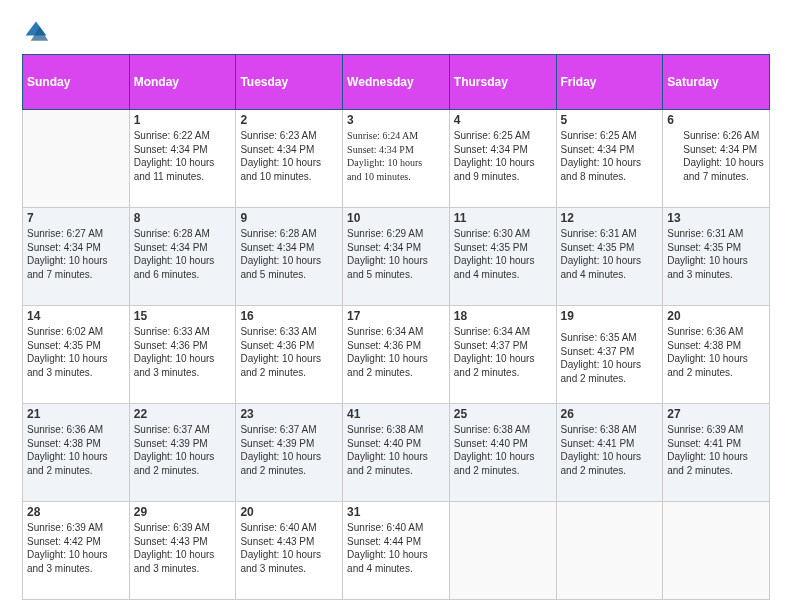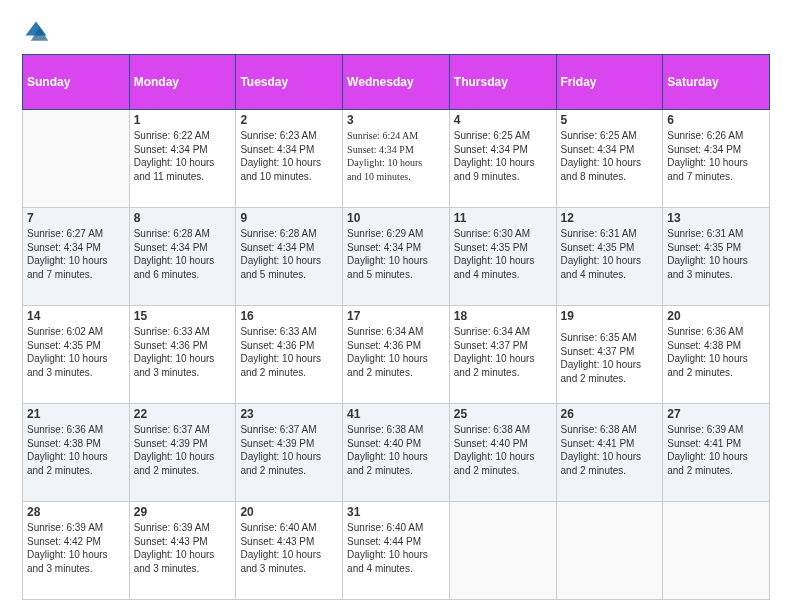--- a/index.html
+++ b/index.html
@@ -174,21 +174,21 @@
           </td>
           <td>
             <span class="day-num">5</span>
             <div class="day-info" style="white-space: pre-line;">Sunrise: 6:25 AM
 Sunset: 4:34 PM
 Daylight: 10 hours
 and 8 minutes.</div>
           </td>
           <td>
             <span class="day-num">6</span>
-            <div class="day-info" style="white-space: pre-line;">Sunrise: 6:26 AM
+            <div class="day-info" style="white-space: pre-line; margin-left: 16px;">Sunrise: 6:26 AM
 Sunset: 4:34 PM
 Daylight: 10 hours
 and 7 minutes.</div>
           </td>
         </tr>
         <tr>
           <td>
             <span class="day-num">7</span>
             <div class="day-info" style="white-space: pre-line;">Sunrise: 6:27 AM
 Sunset: 4:34 PM

